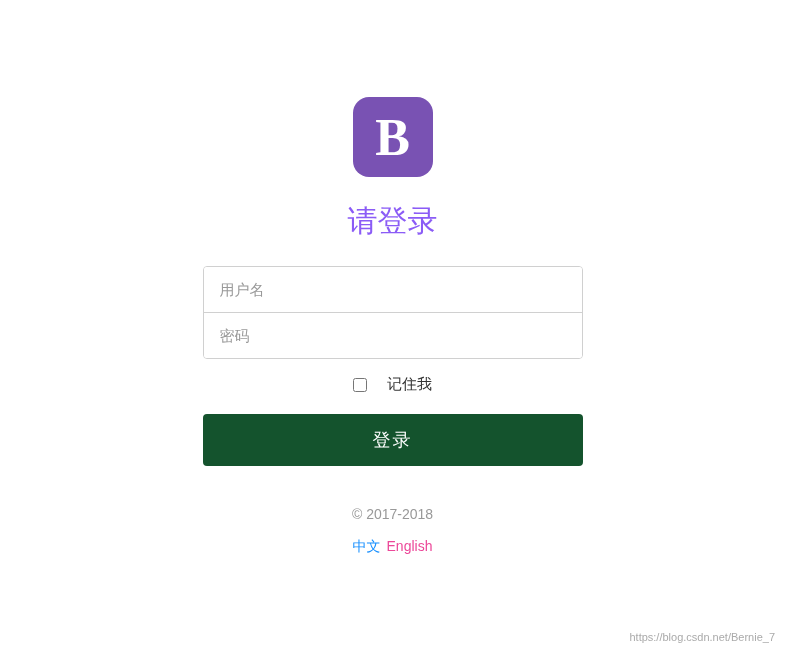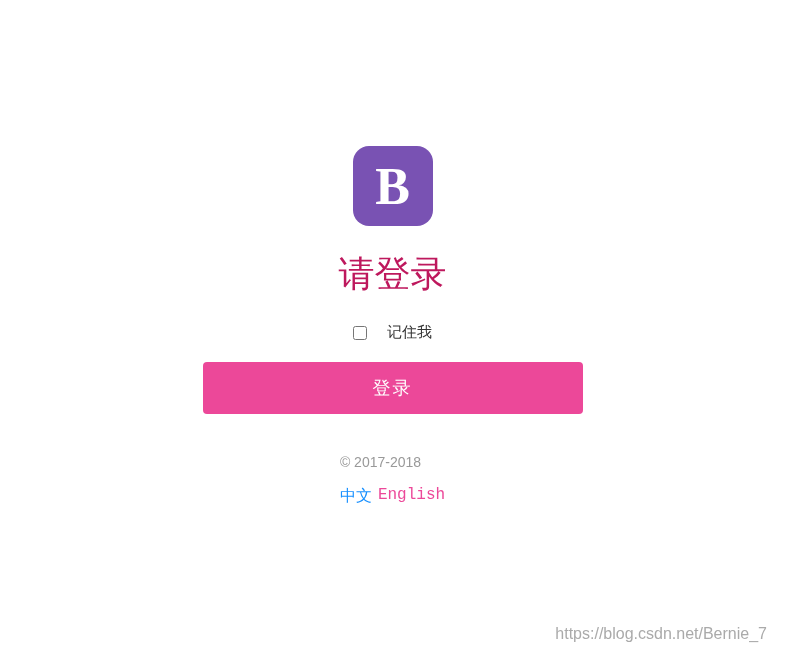--- a/index.html
+++ b/index.html
@@ -40,22 +40,22 @@
       display: flex;
       align-items: center;
       justify-content: center;
       color: #ffffff;
       font-size: 52px;
       font-weight: bold;
       font-family: Georgia, serif;
     }
 
     .page-title {
-      font-size: 36px;
-      color: #be185d;
+      font-size: 30px;
+      color: #8b5cf6;
       margin-bottom: 24px;
       font-weight: normal;
     }
 
     .form-wrapper {
       width: 100%;
       border: 1px solid #d0d0d0;
       border-radius: 4px;
       margin-bottom: 16px;
       overflow: hidden;
@@ -91,82 +91,86 @@
 
     .remember-checkbox {
       width: 14px;
       height: 14px;
       cursor: pointer;
     }
 
     .login-button {
       width: 100%;
       padding: 14px;
-      background-color: #ec4899;
+      background-color: #14532d;
       color: #ffffff;
       border: none;
       border-radius: 4px;
       font-size: 18px;
       cursor: pointer;
       font-family: "Microsoft YaHei", "PingFang SC", Arial, sans-serif;
       letter-spacing: 2px;
       margin-bottom: 40px;
     }
 
     .footer-section {
       display: flex;
       flex-direction: column;
+      align-items: center;
       gap: 16px;
     }
 
     .copyright-text {
       color: #999999;
       font-size: 14px;
     }
 
     .language-row {
       display: flex;
       gap: 6px;
-      font-size: 16px;
-      font-family: Liberation Mono, monospace;
+      font-size: 14px;
     }
 
     .lang-zh {
       color: #1890ff;
       cursor: pointer;
       text-decoration: none;
     }
 
     .lang-en {
       color: #ec4899;
       cursor: pointer;
       text-decoration: none;
     }
 
     .watermark {
       position: absolute;
       bottom: 10px;
-      right: 18px;
-      font-size: 16px;
+      right: 10px;
+      font-size: 11px;
       color: #aaaaaa;
     }
   </style>
 </head>
 <body>
 
 <div class="login-container">
 
   <div class="logo-wrapper">
     <div class="logo-box">
       <span>B</span>
     </div>
   </div>
 
   <h1 class="page-title">请登录</h1>
 
+  <div class="form-wrapper">
+    <input class="input-field" type="text" placeholder="用户名" style="">
+    <input class="input-field" type="password" placeholder="密码" style="">
+  </div>
 
   <div class="remember-row">
     <input class="remember-checkbox" type="checkbox" id="rememberMe" style="">
     <label for="rememberMe">记住我</label>
   </div>
 
   <button class="login-button">登录</button>
 
   <div class="footer-section">
     <span class="copyright-text">© 2017-2018</span>

